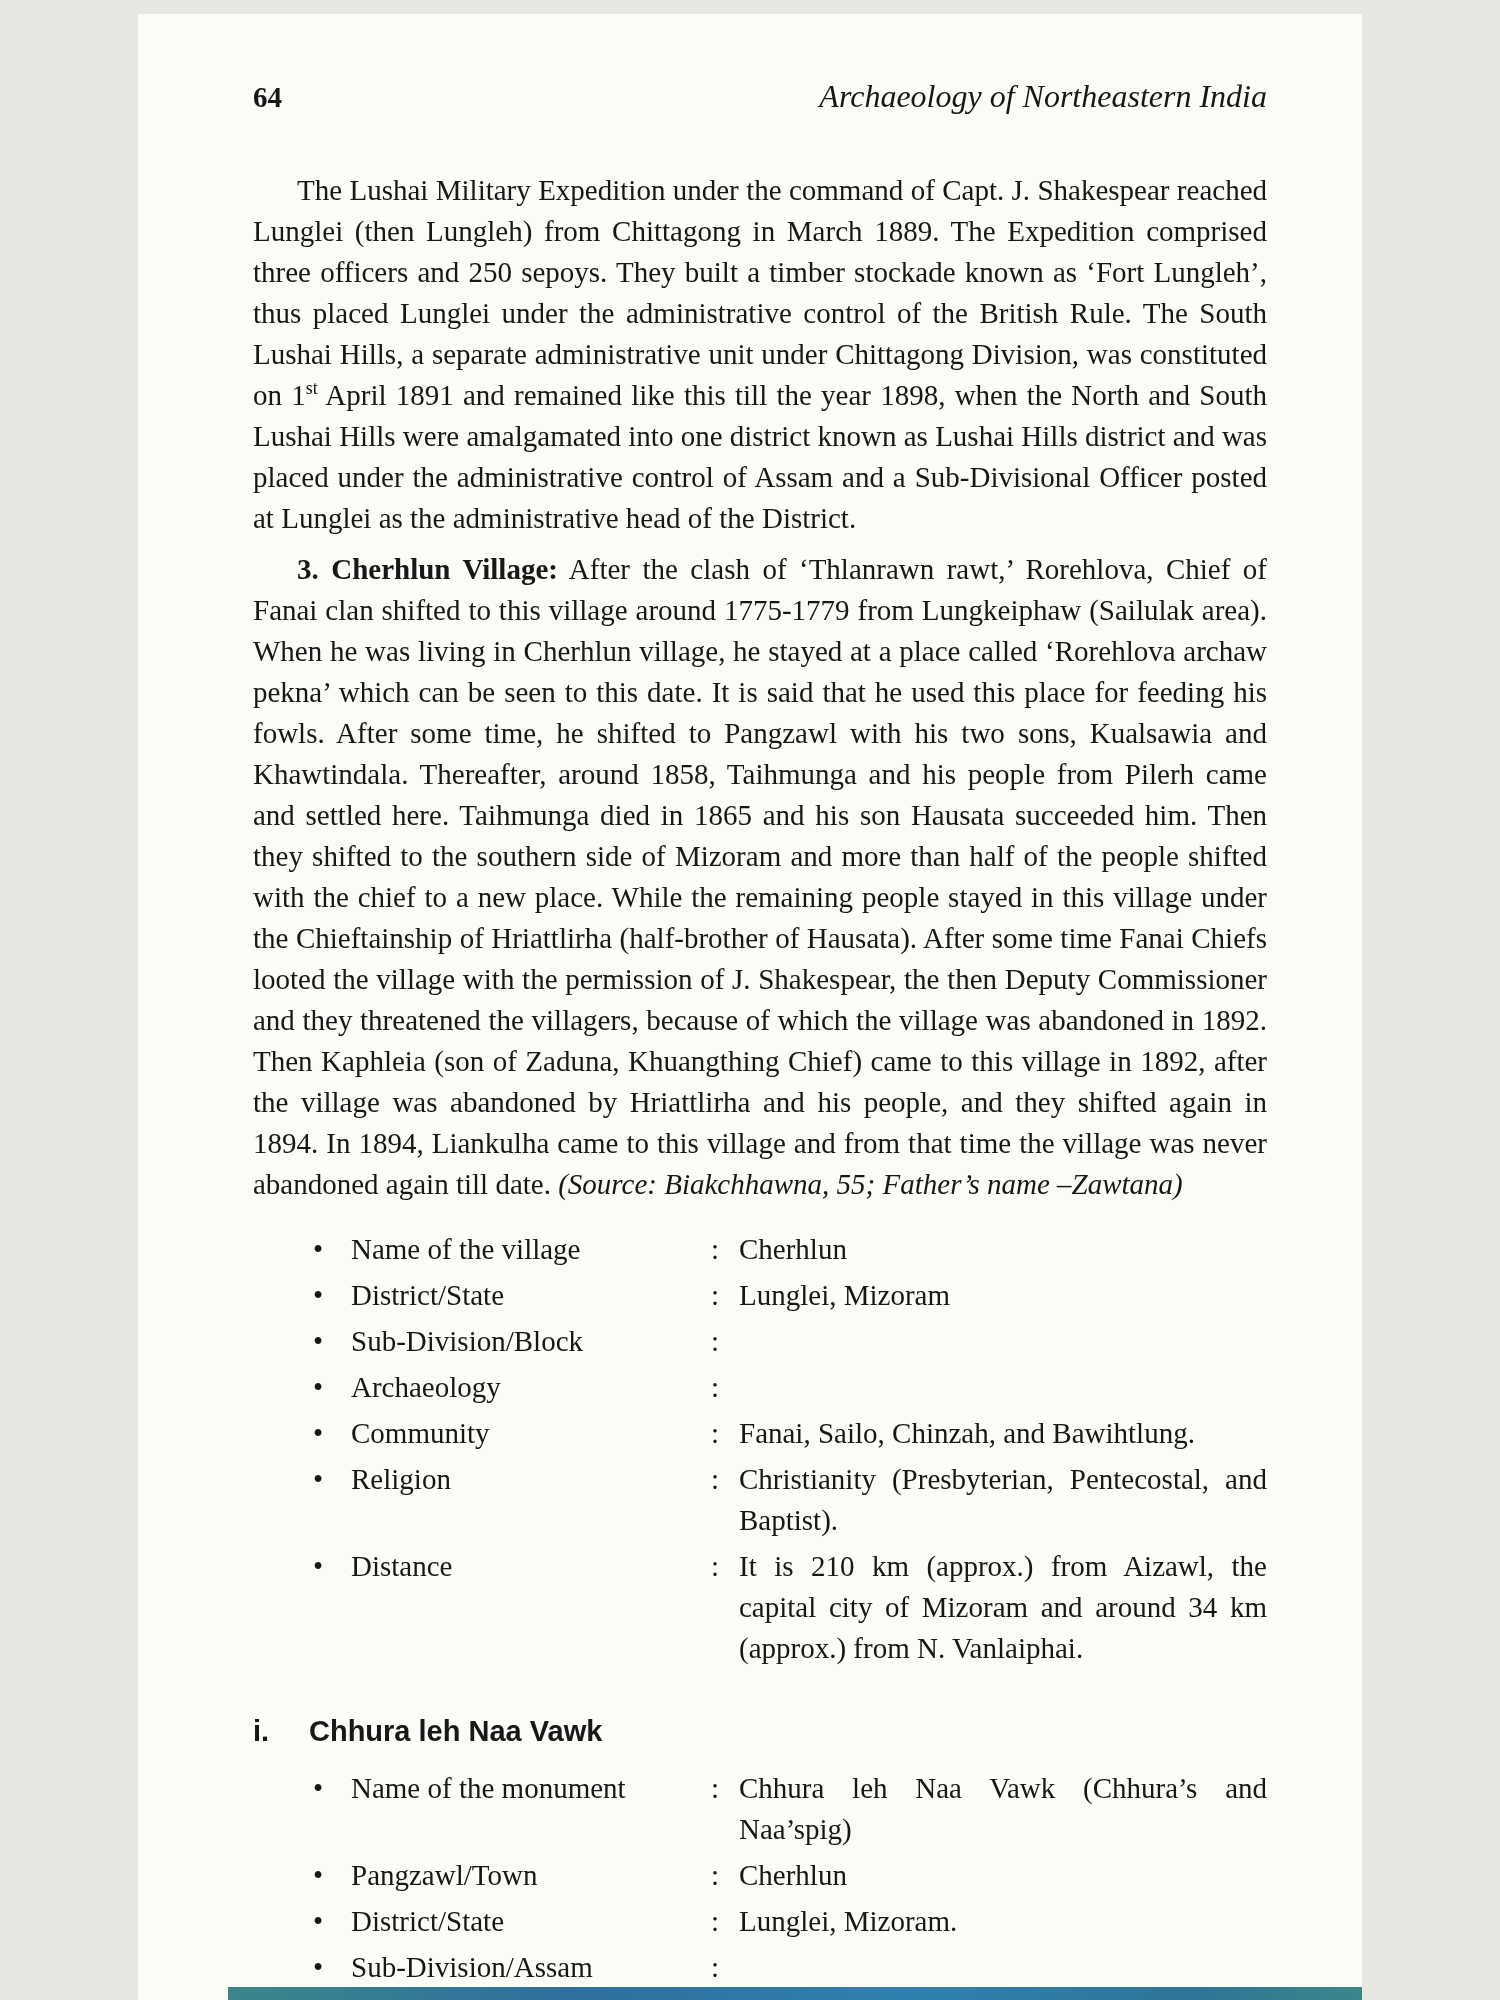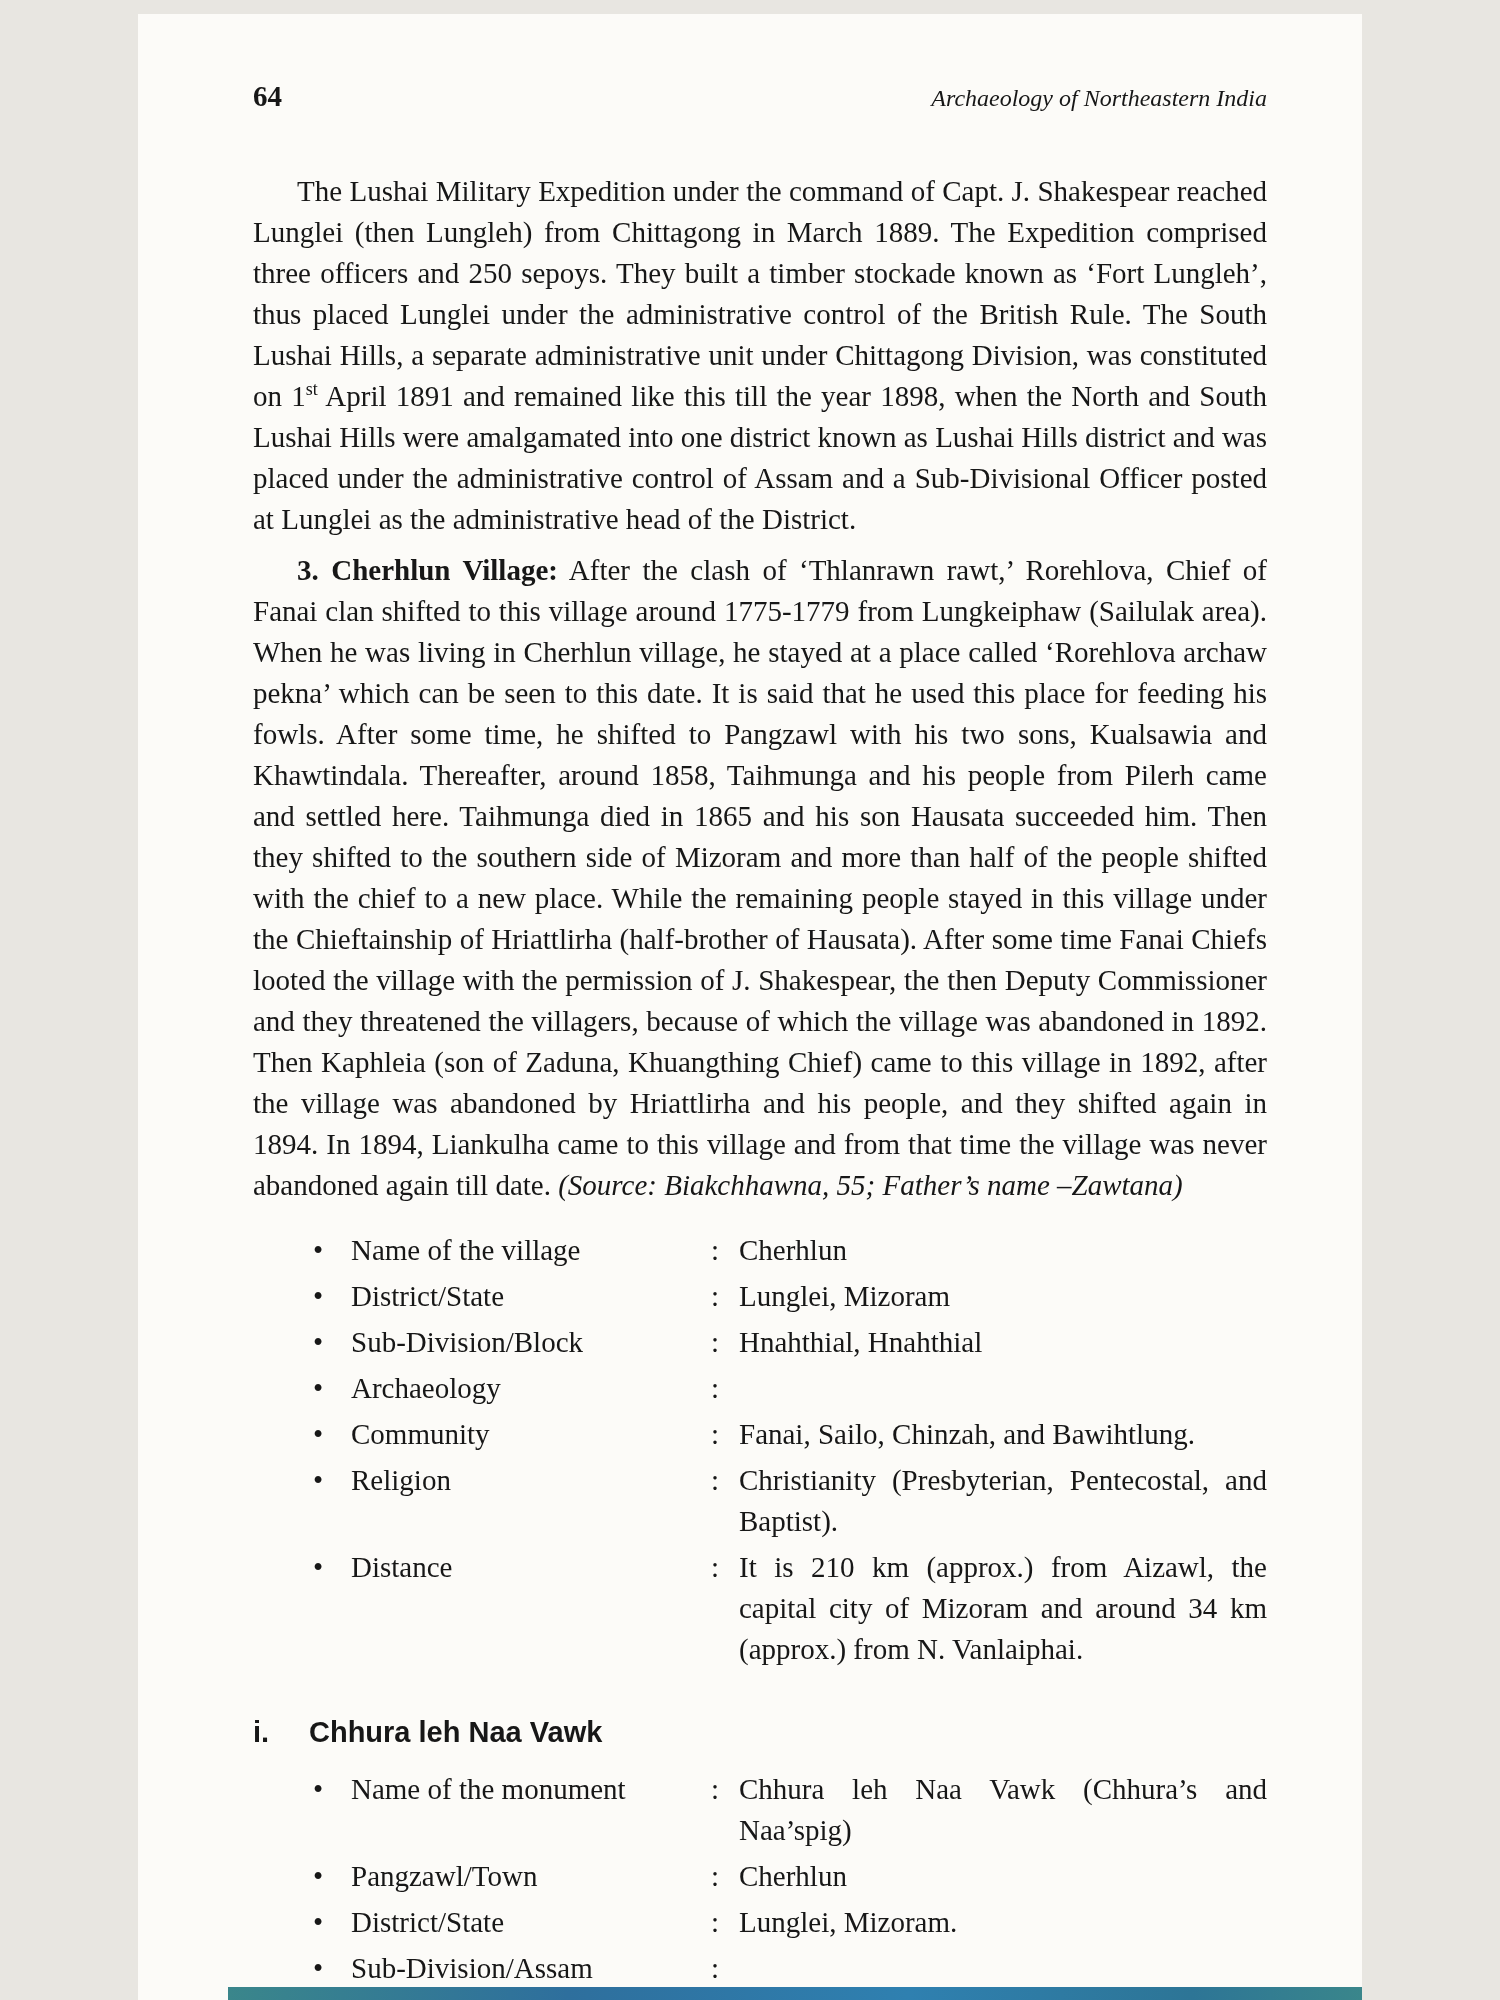--- a/index.html
+++ b/index.html
@@ -23,21 +23,21 @@
     font-size: 29px;
     line-height: 41px;
   }
   .page-header {
     display: flex;
     justify-content: space-between;
     align-items: baseline;
     margin-bottom: 52px;
   }
   .page-number { font-weight: bold; font-size: 29px; }
-  .running-title { font-style: italic; font-size: 24px; }
+  .running-title { font-style: italic; font-size: 32px; }
   .body-para {
     margin: 0 0 10px 0;
     text-align: justify;
     text-indent: 44px;
   }
   .body-para sup { font-size: 62%; line-height: 0; }
   .bold-lead { font-weight: bold; }
   .source-citation { font-style: italic; }
   .details-list {
     list-style: none;
@@ -97,21 +97,20 @@
       <li class="detail-row">
         <span class="bullet">•</span>
         <span class="detail-label">District/State</span>
         <span class="detail-colon">:</span>
         <span class="detail-value">Lunglei, Mizoram</span>
       </li>
       <li class="detail-row">
         <span class="bullet">•</span>
         <span class="detail-label">Sub-Division/Block</span>
         <span class="detail-colon">:</span>
-        <span class="detail-value">Hnahthial, Hnahthial</span>
       </li>
       <li class="detail-row">
         <span class="bullet">•</span>
         <span class="detail-label">Archaeology</span>
         <span class="detail-colon">:</span>
       </li>
       <li class="detail-row">
         <span class="bullet">•</span>
         <span class="detail-label">Community</span>
         <span class="detail-colon">:</span>

